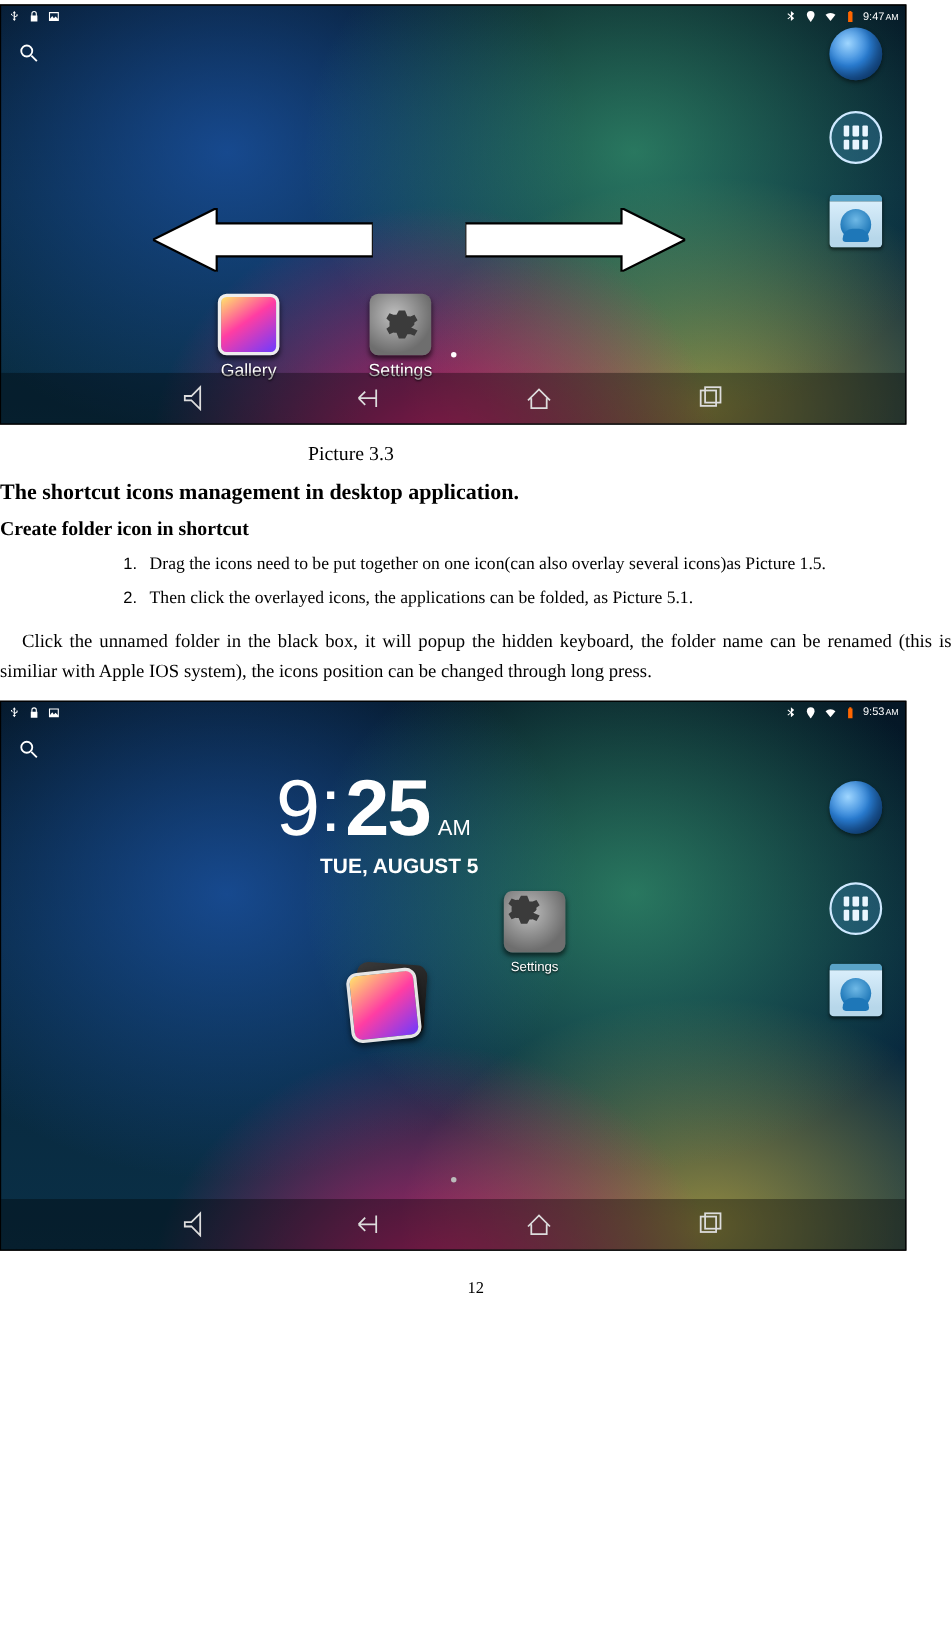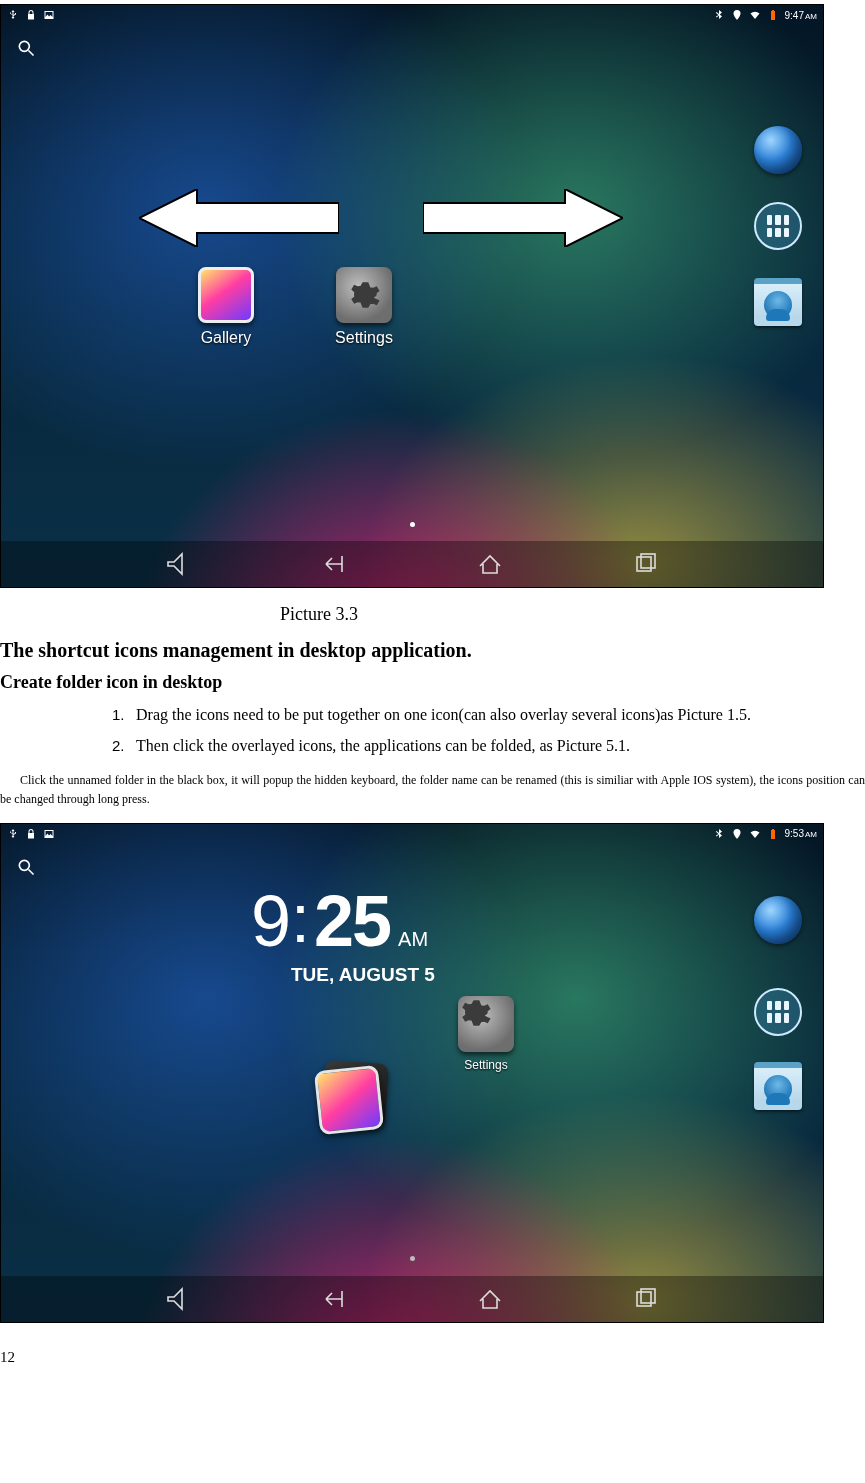--- a/index.html
+++ b/index.html
@@ -184,34 +184,34 @@
     font-weight:700; font-size:20px; margin:4px 0 10px 0;
   }
   .heading2 {
     font-weight:700; font-size:18px; margin:0 0 10px 0;
   }
   .num-list { list-style:none; margin:0 0 12px 112px; }
   .num-list li { display:flex; font-size:16px; line-height:1.55; text-align:justify; margin-bottom:6px;}
   .num-list .num { font-family: Arial, Helvetica, sans-serif; font-size:15px; width:24px; flex:0 0 24px;}
   .num-list .txt { flex:1; }
   .para {
-    font-size:12px; line-height:1.6; text-align:justify; text-indent:20px;
+    font-size:17px; line-height:1.6; text-align:justify; text-indent:20px;
     margin: 0 0 14px 0;
   }
-  .page-number { font-size:15px; margin-top:26px; }
+  .page-number { text-align:center; font-size:15px; margin-top:26px; }
   .time-txt { font-size:10px; }
   .time-txt .ampm { font-size:8px; margin-left:1px; }
   .gear { width:34px; height:34px; }
 </style>
 </head>
 <body>
 
 <div class="doc-page">
 
-  <div class="tablet-shot shot1" style="height:584px;">
+  <div class="tablet-shot shot1" style="height:382px;">
     <div class="wallpaper"></div>
 
     <div class="statusbar">
       <div class="sb-left">
         <span class="sb-ico">
           <svg viewBox="0 0 24 24">
               <path d="M12 2l3 4h-2v6l3-2v-2h2v3l-5 3v2h2l-3 4-3-4h2v-4l-5-3V7h2v2l3 2V6H9z"></path>
             </svg>
         </span>
         <span class="sb-ico">
@@ -332,21 +332,21 @@
         <svg viewBox="0 0 28 24">
             <rect x="5" y="5" width="14" height="14"></rect>
             <rect x="9" y="2" width="14" height="14"></rect>
           </svg>
       </div>
     </div>
   </div>
 
   <div class="caption">Picture 3.3</div>
   <div class="heading1">The shortcut icons management in desktop application.</div>
-  <div class="heading2">Create folder icon in desktop</div>
+  <div class="heading2">Create folder icon in shortcut</div>
 
   <ol class="num-list">
     <li>
       <span class="num">1.</span>
       <span class="txt">Drag the icons need to be put together on one icon(can also overlay several icons)as Picture 1.5.</span>
     </li>
     <li>
       <span class="num">2.</span>
       <span class="txt">Then click the overlayed icons, the applications can be folded, as Picture 5.1.</span>
     </li>

